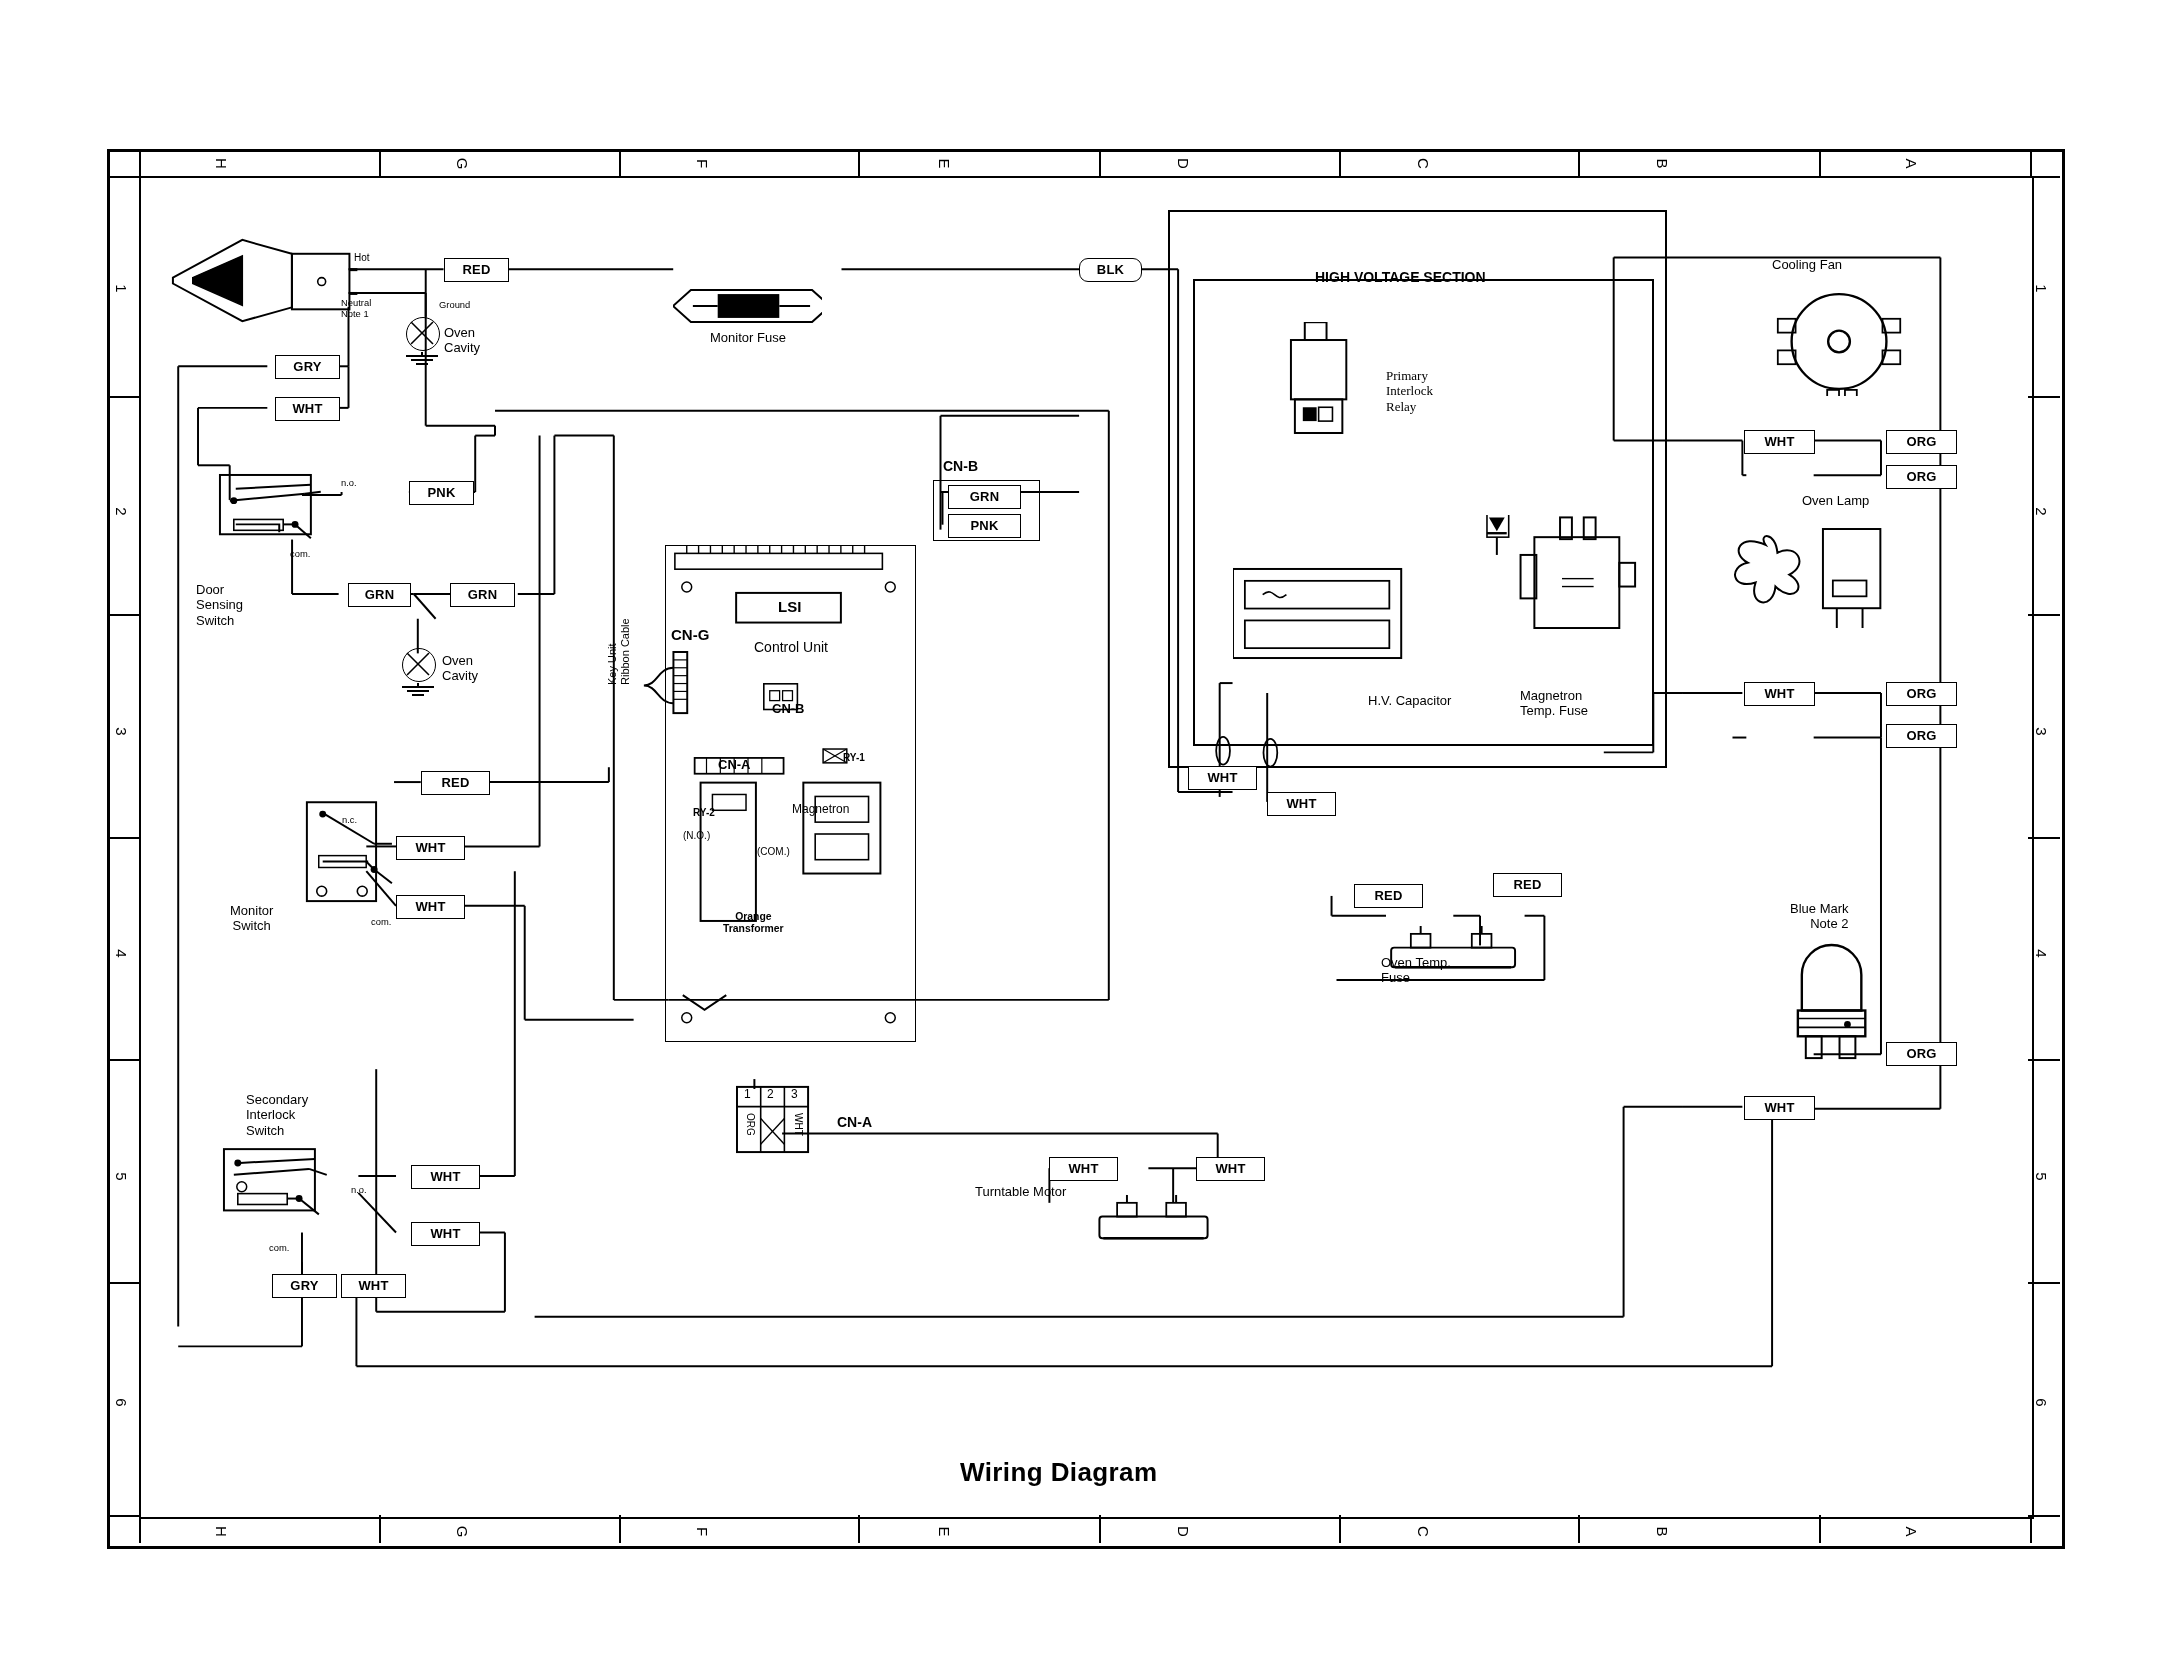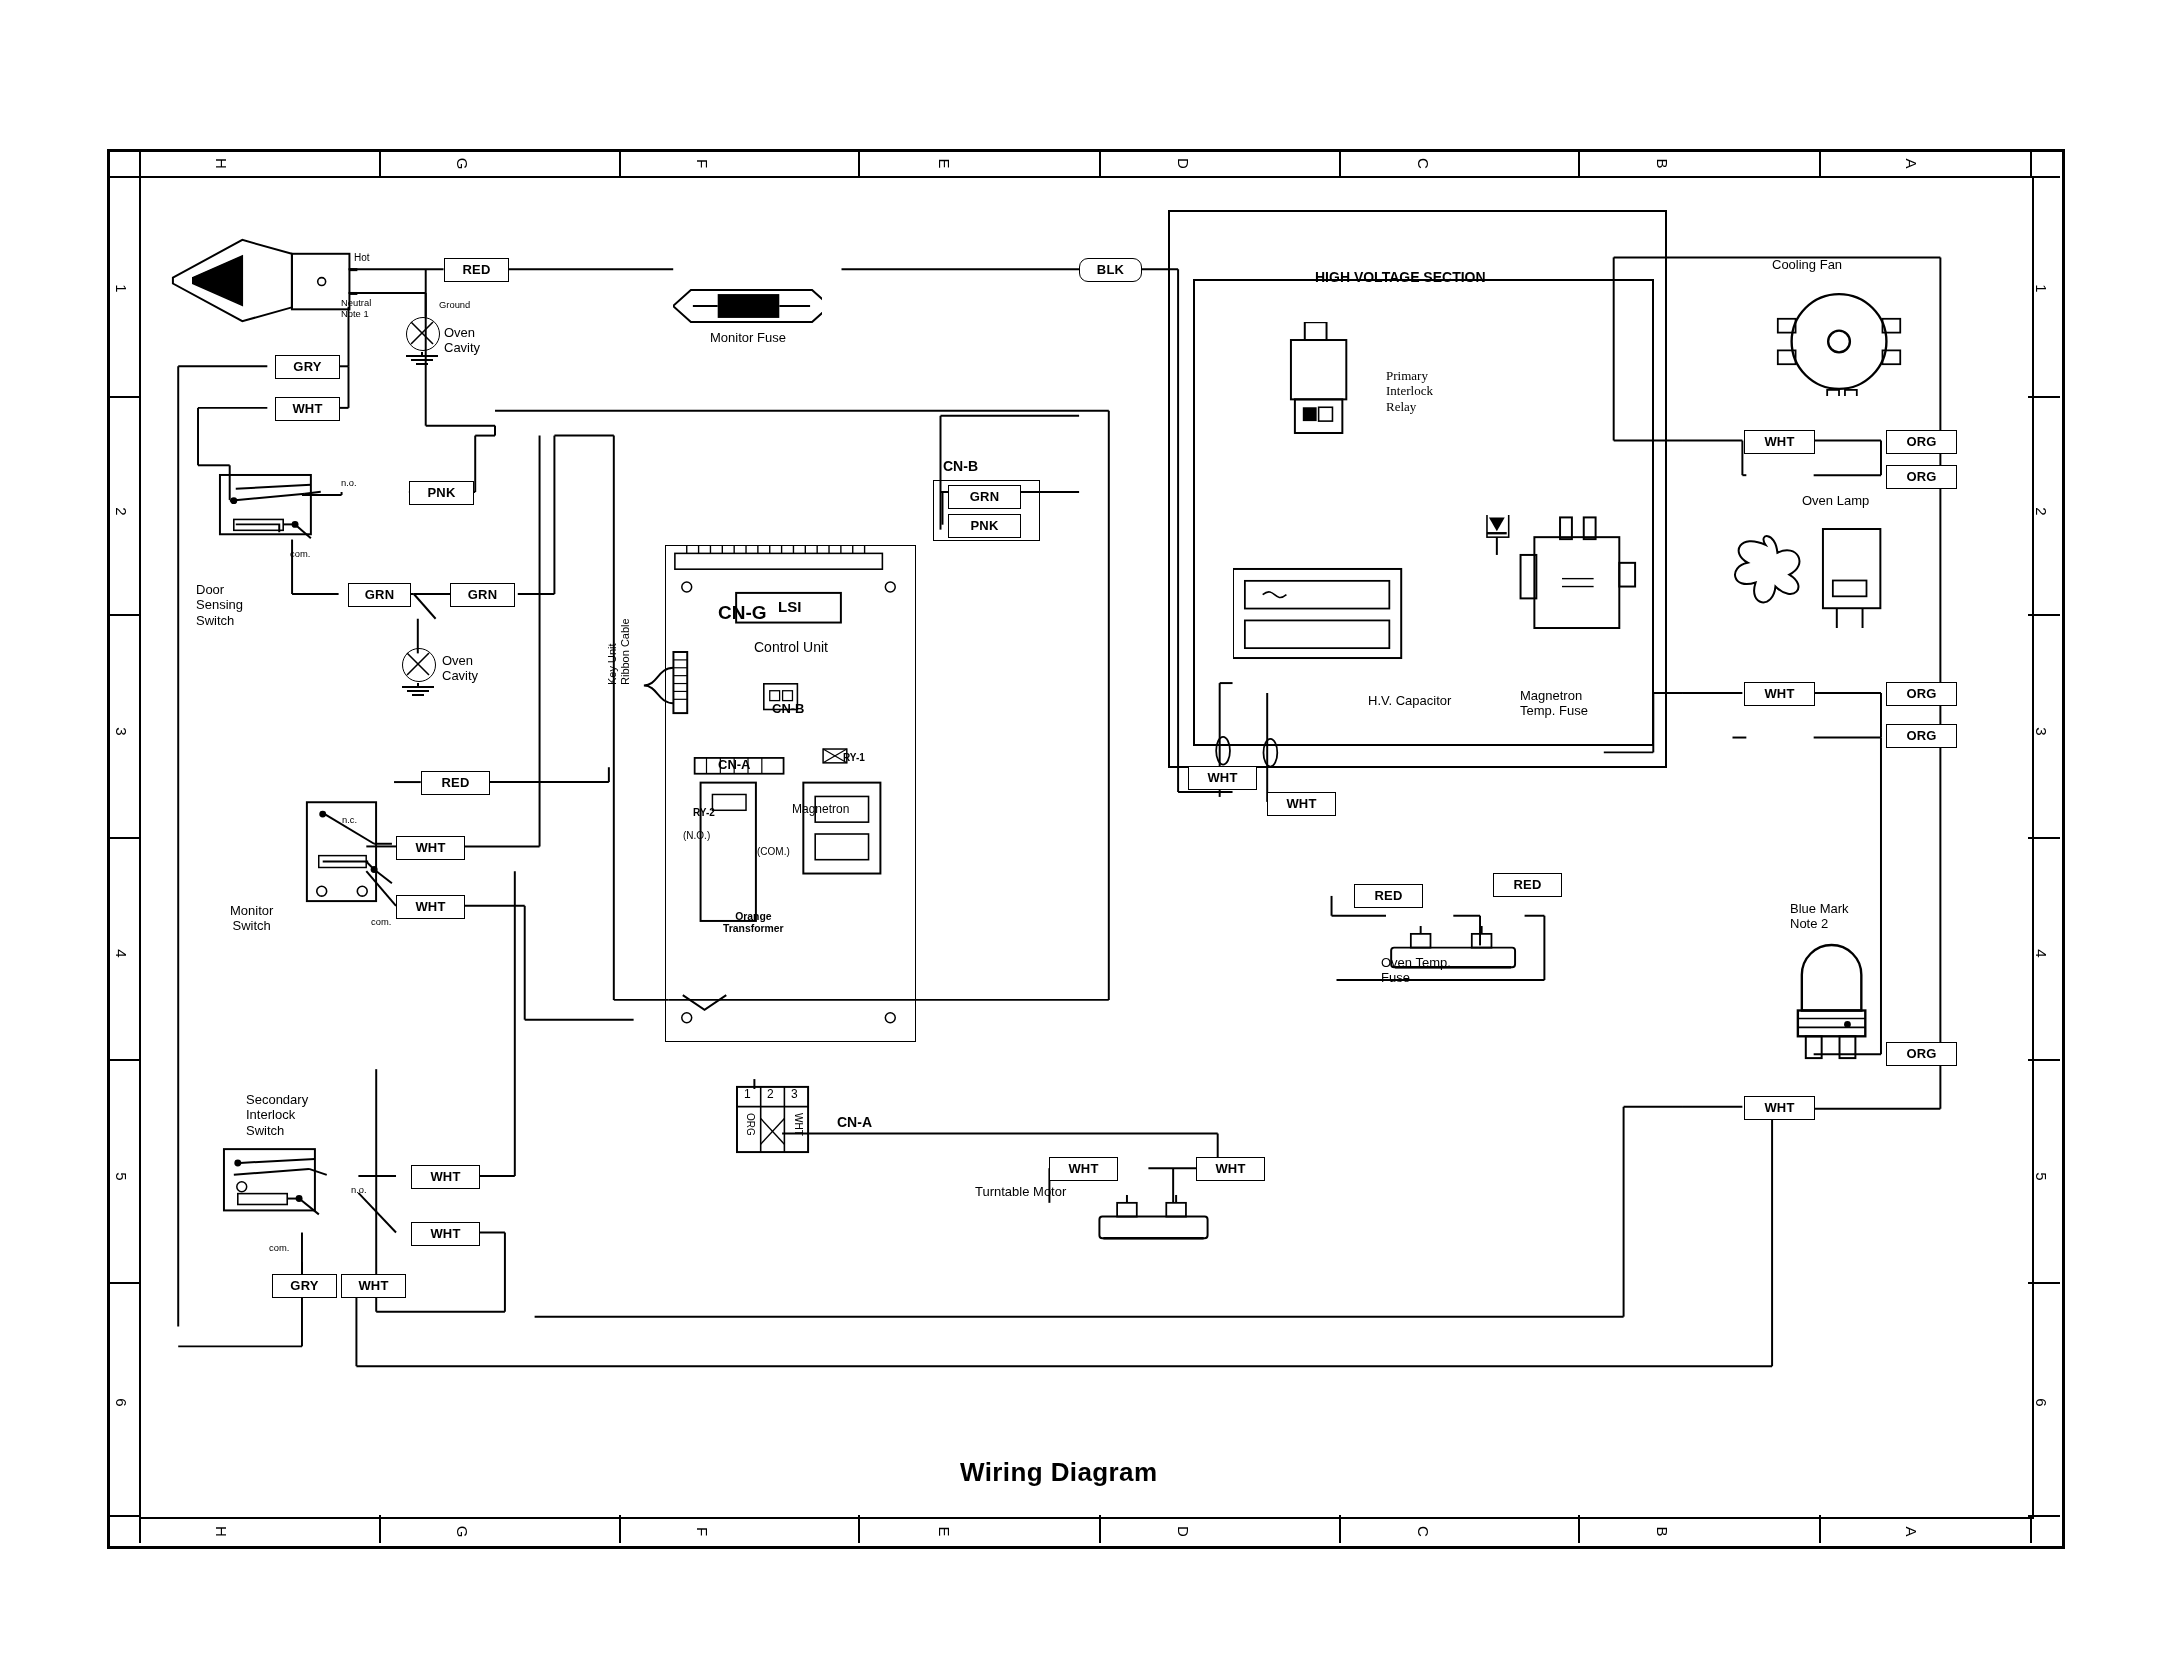--- a/index.html
+++ b/index.html
@@ -501,21 +501,21 @@
     <g stroke="#000" stroke-width="1.2">
       <line x1="40" y1="18" x2="54" y2="18"></line>
         <line x1="40" y1="26" x2="54" y2="26"></line>
       <line x1="40" y1="34" x2="54" y2="34"></line>
         <line x1="40" y1="42" x2="54" y2="42"></line>
       <line x1="40" y1="50" x2="54" y2="50"></line>
         <line x1="40" y1="58" x2="54" y2="58"></line>
     </g>
     <path d="M40 26 C24 26 24 44 10 44 C24 44 24 62 40 62" stroke="#000" stroke-width="2" fill="none"></path>
   </svg>
-  <div class="lbl bold" style="left:671px; top:602px; font-size:19px;margin-left:47px;">CN-G</div>
+  <div class="lbl bold" style="left:671px; top:626px; font-size:15px;">CN-G</div>
   <div class="lbl" style="left:606px; top:685px; font-size:11px; transform: rotate(-90deg); transform-origin: left top;">Key Unit
 Ribbon Cable</div>
 
   <div class="box thin" style="left:933px; top:480px; width:105px; height:59px;"></div>
   <div class="tag" style="left:948px; top:485px; width:71px;">GRN</div>
   <div class="tag" style="left:948px; top:514px; width:71px;">PNK</div>
   <div class="lbl bold" style="left:943px; top:458px; font-size:14px;">CN-B</div>
 
   <svg width="89" height="79" style="position:absolute;left:731px;top:1079px;" viewBox="0 0 90 80">
     <rect x="6" y="8" width="72" height="66" fill="none" stroke="#000" stroke-width="2"></rect>
@@ -638,21 +638,21 @@
 
   <svg width="119" height="139" style="position:absolute;left:1782px;top:941px;" viewBox="0 0 120 140">
     <path d="M20 70 L20 34 A30 30 0 0 1 80 34 L80 70 Z" fill="none" stroke="#000" stroke-width="2.4"></path>
     <rect x="16" y="70" width="68" height="26" fill="none" stroke="#000" stroke-width="2.4"></rect>
     <line x1="16" y1="78" x2="84" y2="78" stroke="#000" stroke-width="1.6"></line>
     <line x1="16" y1="87" x2="84" y2="87" stroke="#000" stroke-width="1.6"></line>
     <rect x="24" y="96" width="16" height="22" fill="none" stroke="#000" stroke-width="2"></rect>
     <rect x="58" y="96" width="16" height="22" fill="none" stroke="#000" stroke-width="2"></rect>
     <circle cx="66" cy="84" r="3.4" fill="#000"></circle>
   </svg>
-  <div class="lbl" style="left:1790px; top:901px; font-size:13px;">Blue Mark
+  <div class="lbl" style="left:1790px; top:901px; font-size:13px;text-align:right;">Blue Mark
 Note 2</div>
   <div class="lbl" style="left:1843px; top:1148px; font-size:12px;"></div>
   <div class="tag" style="left:1744px; top:1096px; width:69px;">WHT</div>
   <div class="tag" style="left:1886px; top:1042px; width:69px;">ORG</div>
 
 
   <div id="title" style="left:960px; top:1457px;">Wiring Diagram</div>
 
 </div>
 

